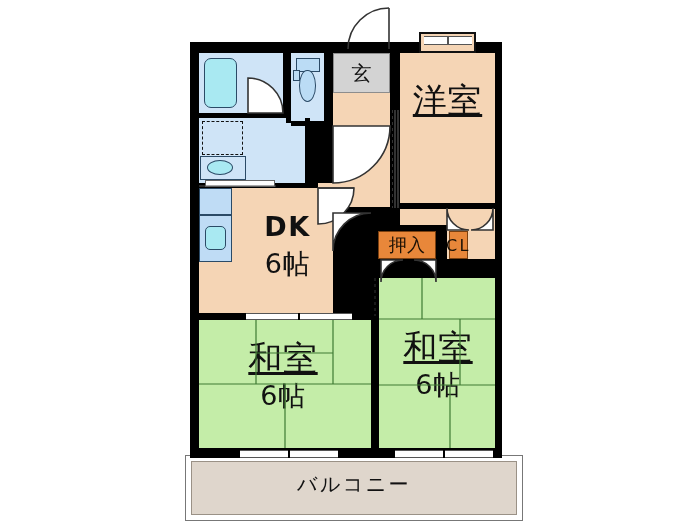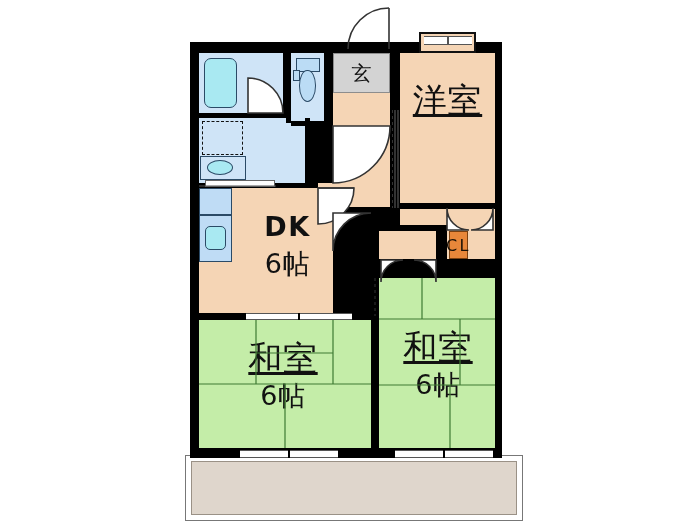--- a/index.html
+++ b/index.html
@@ -94,20 +94,21 @@
 </head>
 <body>
 
 <div id="plan">
 
   <div class="abs" style="left:185px; top:455px; width:338px; height:66px; background:#ffffff; border:1.5px solid #777;"></div>
 
   <div class="abs wall" style="left:190px; top:42px; width:312px; height:416px;"></div>
 
   <div class="abs balcony" style="left:191px; top:461px; width:326px; height:54px; border:1px solid #9a9186;"></div>
+  <div class="label" style="left:191px; top:474px; width:326px; font-size:20px; letter-spacing:.12em; font-family:'DejaVu Sans',sans-serif;">バルコニー</div>
 
   <div class="abs water" style="left:199px; top:53px; width:84px; height:60px;"></div>
   <div class="fx tub fx-line" style="left:204px; top:58px; width:33px; height:50px; border-radius:7px;"></div>
 
   <div class="abs water" style="left:199px; top:118px; width:111px; height:65px;"></div>
   <div class="fx dashed" style="left:202px; top:121px; width:41px; height:34px; background:#CFE4F7;"></div>
   <div class="fx fx-line" style="left:200px; top:156px; width:46px; height:24px; background:#CFE4F7;"></div>
   <div class="fx tub fx-line" style="left:207px; top:160px; width:26px; height:15px; border-radius:50%;"></div>
 
   <div class="abs water" style="left:291px; top:53px; width:33px; height:68px;"></div>
@@ -176,20 +177,23 @@
   <div class="sash" style="left:300px; top:313px; width:52px; height:7px;"></div>
 
   <div class="sash" style="left:240px; top:450px; width:48px; height:8px;"></div>
   <div class="sash" style="left:290px; top:450px; width:48px; height:8px;"></div>
 
   <div class="sash" style="left:395px; top:450px; width:48px; height:8px;"></div>
   <div class="sash" style="left:445px; top:450px; width:48px; height:8px;"></div>
 
   <div class="sash-v" style="left:495px; top:80px; width:7px; height:0px;"></div>
 
+  <div class="chip" style="left:378px; top:231px; width:58px; height:28px;">
+    <span>押入</span>
+  </div>
   <div class="chip" style="left:449px; top:231px; width:19px; height:28px; letter-spacing:.16em; font-size:16px;">
     <span>CL</span>
   </div>
 
   <div class="label room-name" style="left:400px; top:83px; width:95px;">洋室</div>
 
   <div class="label dk-name" style="left:240px; top:213px; width:95px;">DK</div>
   <div class="label room-size" style="left:240px; top:250px; width:95px;">6帖</div>
 
   <div class="label room-name" style="left:213px; top:341px; width:140px;">和室</div>

